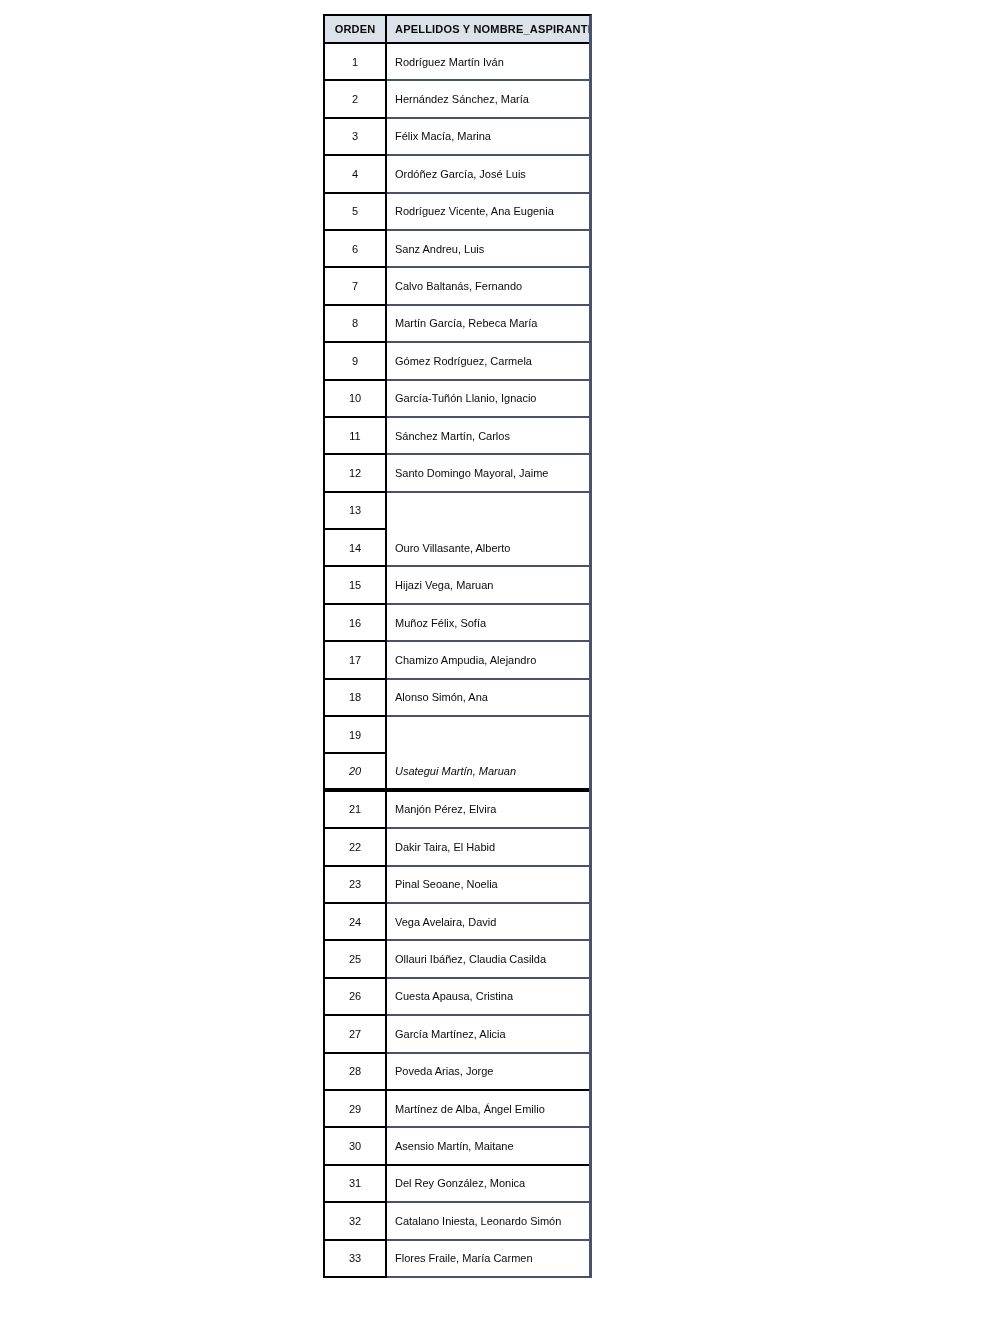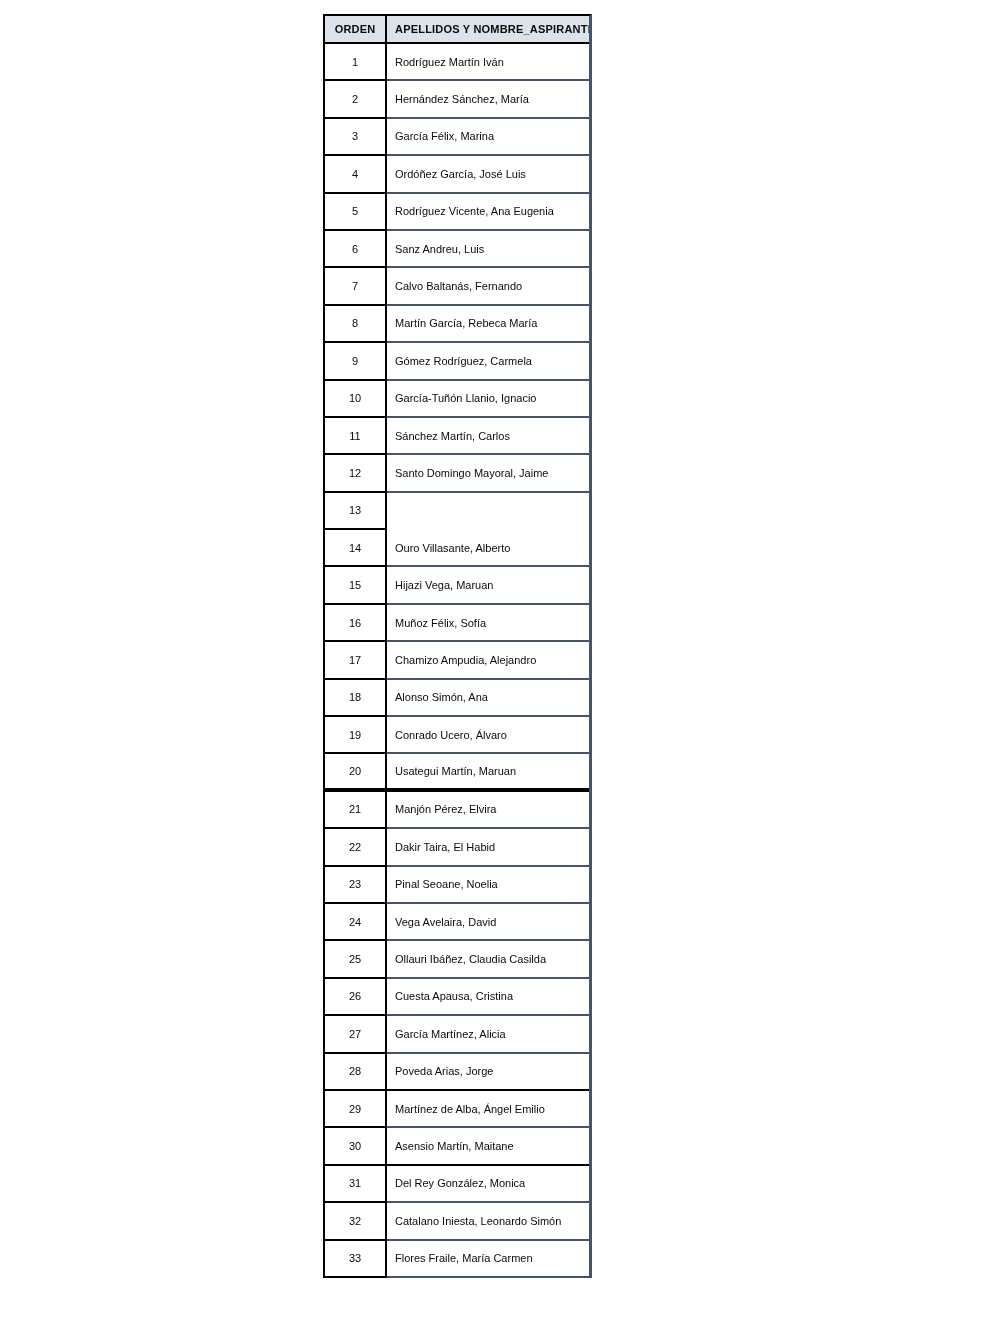--- a/index.html
+++ b/index.html
@@ -64,20 +64,21 @@
   }
   
   .row.sep-black .cell.nombre {
     border-bottom-color: var(--border-black);
     text-align: right;
   }
   
   .row.sep-thick .cell.orden,
   .row.sep-thick .cell.nombre {
     border-bottom: 4px solid var(--border-black);
+    font-style: italic;
   }
 </style>
 </head>
 <body>
 
 <div class="page">
   <div class="table">
     <div class="row header">
       <div class="cell orden">ORDEN</div>
       <div class="cell nombre">APELLIDOS Y NOMBRE_ASPIRANTES</div>
@@ -86,21 +87,21 @@
         <div class="row">
     <div class="cell orden">1</div>
     <div class="cell nombre">Rodríguez Martín Iván</div>
   </div>
         <div class="row">
     <div class="cell orden">2</div>
     <div class="cell nombre">Hernández Sánchez, María</div>
   </div>
         <div class="row">
     <div class="cell orden">3</div>
-    <div class="cell nombre">García Félix, Marina</div>
+    <div class="cell nombre">Félix Macía, Marina</div>
   </div>
         <div class="row">
     <div class="cell orden">4</div>
     <div class="cell nombre">Ordóñez García, José Luis</div>
   </div>
         <div class="row">
     <div class="cell orden">5</div>
     <div class="cell nombre">Rodríguez Vicente, Ana Eugenia</div>
   </div>
         <div class="row">
@@ -149,21 +150,20 @@
         <div class="row">
     <div class="cell orden">17</div>
     <div class="cell nombre">Chamizo Ampudia, Alejandro</div>
   </div>
         <div class="row">
     <div class="cell orden">18</div>
     <div class="cell nombre">Alonso Simón, Ana</div>
   </div>
         <div class="row">
     <div class="cell orden">19</div>
-    <div class="cell nombre">Conrado Ucero, Álvaro</div>
   </div>
         <div class="row sep-thick">
     <div class="cell orden">20</div>
     <div class="cell nombre">Usategui Martín, Maruan</div>
   </div>
         <div class="row">
     <div class="cell orden">21</div>
     <div class="cell nombre">Manjón Pérez, Elvira</div>
   </div>
         <div class="row">

